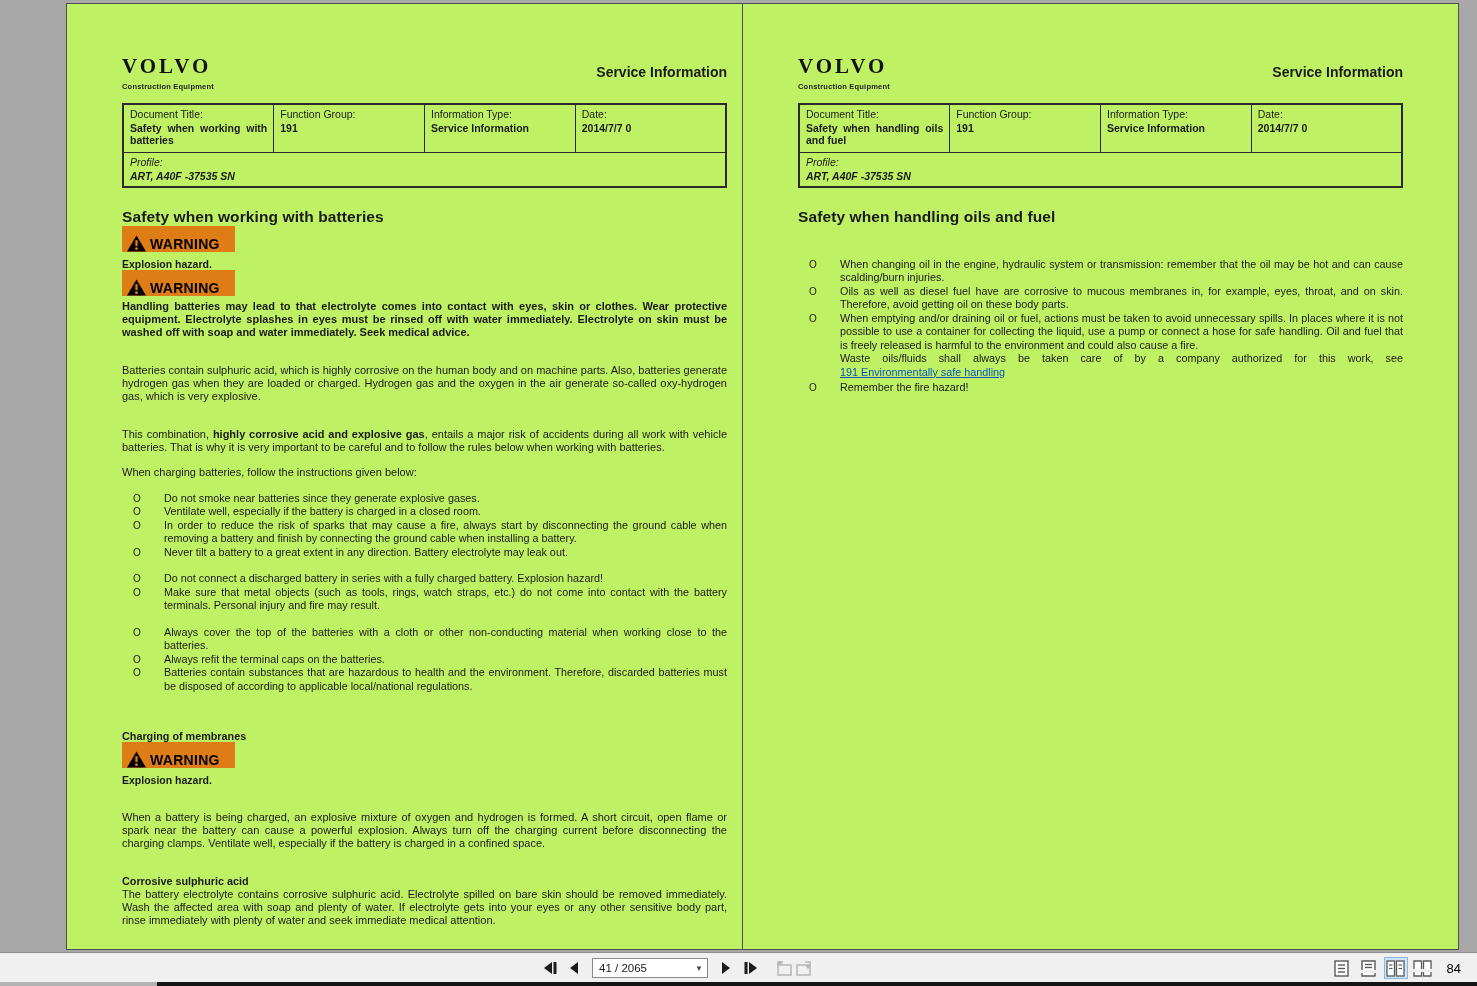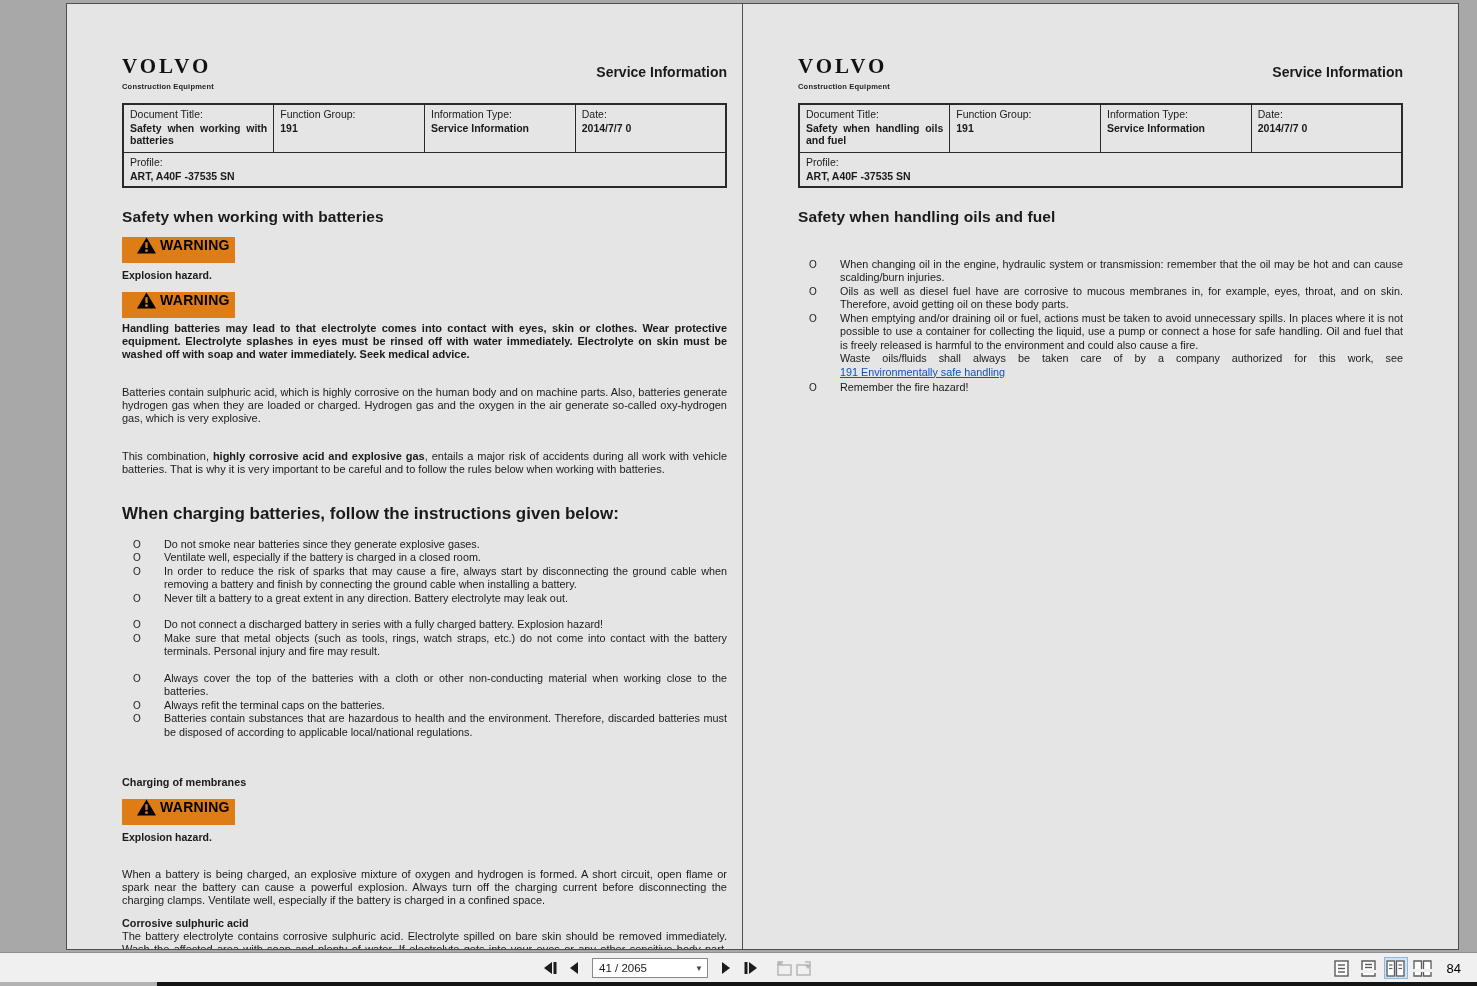--- a/index.html
+++ b/index.html
@@ -5,55 +5,55 @@
   * { box-sizing: border-box; }
   html,body { margin:0; padding:0; }
   body {
     width:1477px; height:986px; position:relative; overflow:hidden;
     background:#a8a8a8;
     font-family:"Liberation Sans", sans-serif;
     color:#1a1a1a;
   }
   .page {
     position:absolute; top:3px; width:717px; height:947px;
-    background:#e5e5e5; border:1px solid #4f4f4f;
+    background:#bef264; border:1px solid #4f4f4f;
     padding:0 55px; overflow:hidden;
   }
   .page-left { left:66px; }
   .page-right { left:742px; }
 
   .brand-row { margin-top:50px; display:flex; justify-content:space-between; align-items:flex-start; }
   .logo-word {
     font-family:"Liberation Serif", serif; font-weight:bold;
     font-size:21px; letter-spacing:3px; color:#111;
   }
   .logo-sub { font-size:7.5px; font-weight:bold; margin-top:3px; letter-spacing:0.2px; color:#222; }
   .service-info { font-size:14px; font-weight:bold; margin-top:10px; }
 
   table.info-table { width:100%; border-collapse:collapse; margin-top:12px; border:2px solid #2a2a2a; }
   table.info-table td { border:1px solid #2a2a2a; padding:3px 6px 4px; vertical-align:top; }
   td.w1 { width:25%; } td.w2 { width:25%; } td.w3 { width:25%; } td.w4 { width:25%;margin-top:17px; }
   .cell-label { font-size:10.5px; }
   .cell-value { font-size:10.5px; font-weight:bold; margin-top:2px; text-align:justify; }
   tr.row1 td { height:48px; }
-  tr.row2 td { height:33px; }
+  tr.row2 td { height:33px;font-style:italic; }
 
   .section-title { font-size:15.5px; font-weight:bold; margin:20px 0 0; letter-spacing:0.1px; }
 
   .warning-box {
-    width:113px; height:26px; margin-top:11px;
-    background:#de7c16; display:flex; align-items:flex-start; padding-left:15px;
+    width:113px; height:26px; 
+    background:#de7c16; display:flex; align-items:flex-end; padding-left:5px;
   }
   .warning-word { font-weight:bold; font-size:14px; color:#000; margin-left:4px; letter-spacing:0.3px; }
   .warning-caption { font-weight:bold; font-size:10.5px; margin-top:6px; }
 
   .body-p { font-size:11px; line-height:13px; text-align:justify; margin:25px 0 0; }
   .body-p.bold { font-weight:bold; margin-top:4px; }
-  .list-heading { font-weight:bold; font-size:17px; margin-top:28px; }
-  .sub-heading { font-weight:bold; font-size:10.8px; margin-top:10px; }
+  .list-heading { font-weight:normal; font-size:11px; margin-top:12px; }
+  .sub-heading { font-weight:bold; font-size:10.8px; margin-top:25px; }
   .sub-heading.big-gap { margin-top:37px; }
 
   .bullet-list { margin-top:14px; }
   .bullet { display:flex; font-size:10.8px; line-height:13.5px; }
   .bullet-marker { flex:0 0 42px; padding-left:11px; font-size:10px; line-height:13.5px; }
   .bullet-marker::before { content:"O"; }
   .bullet-text { flex:1; text-align:justify; }
   .group-gap { height:13px; }
   .block { display:block; }
   .force-justify { text-align:justify; text-align-last:justify; }

